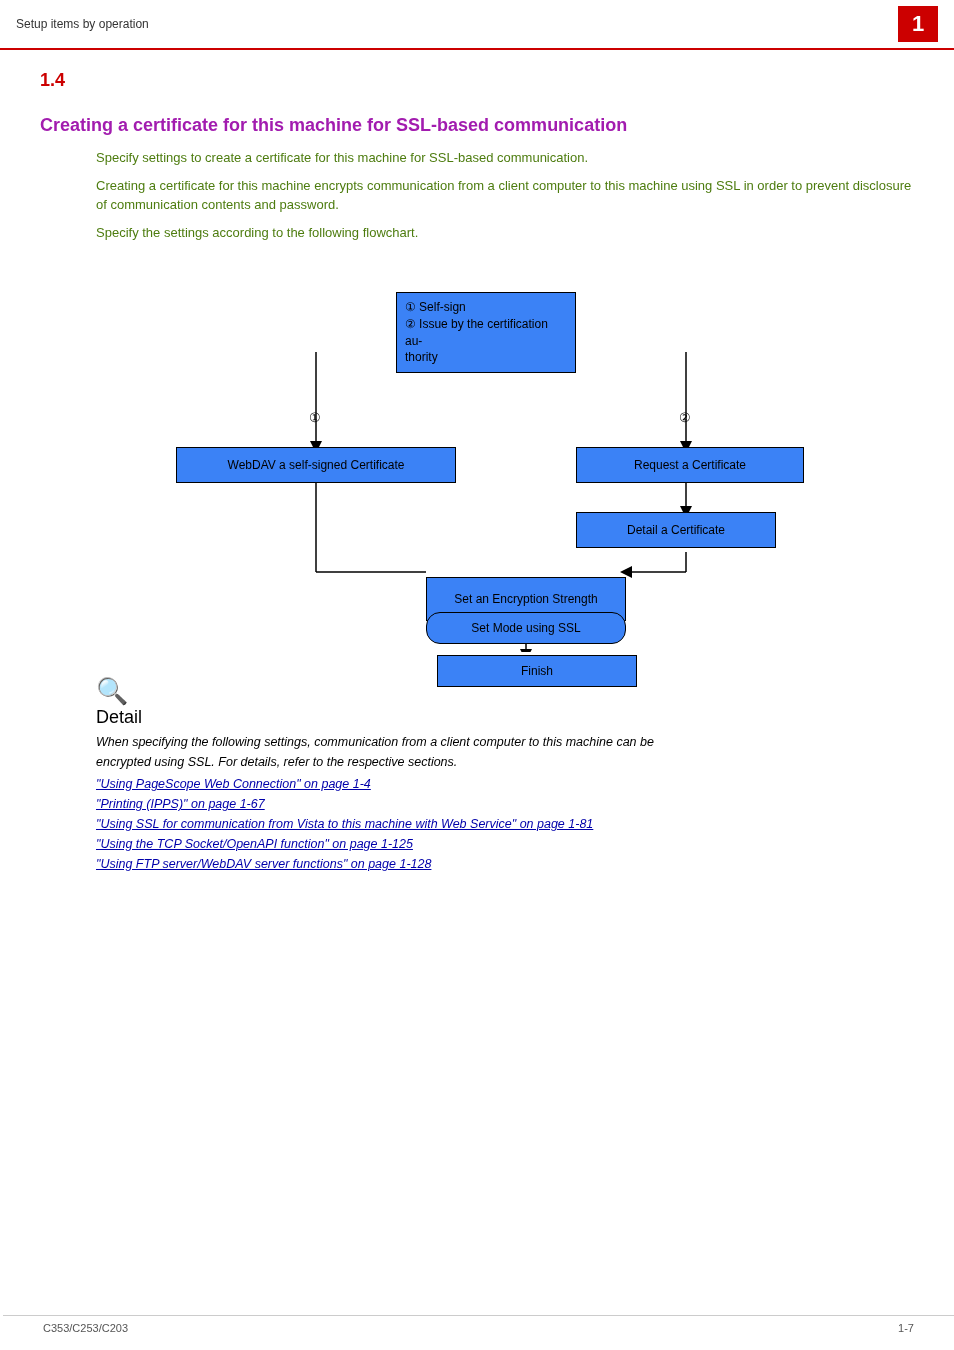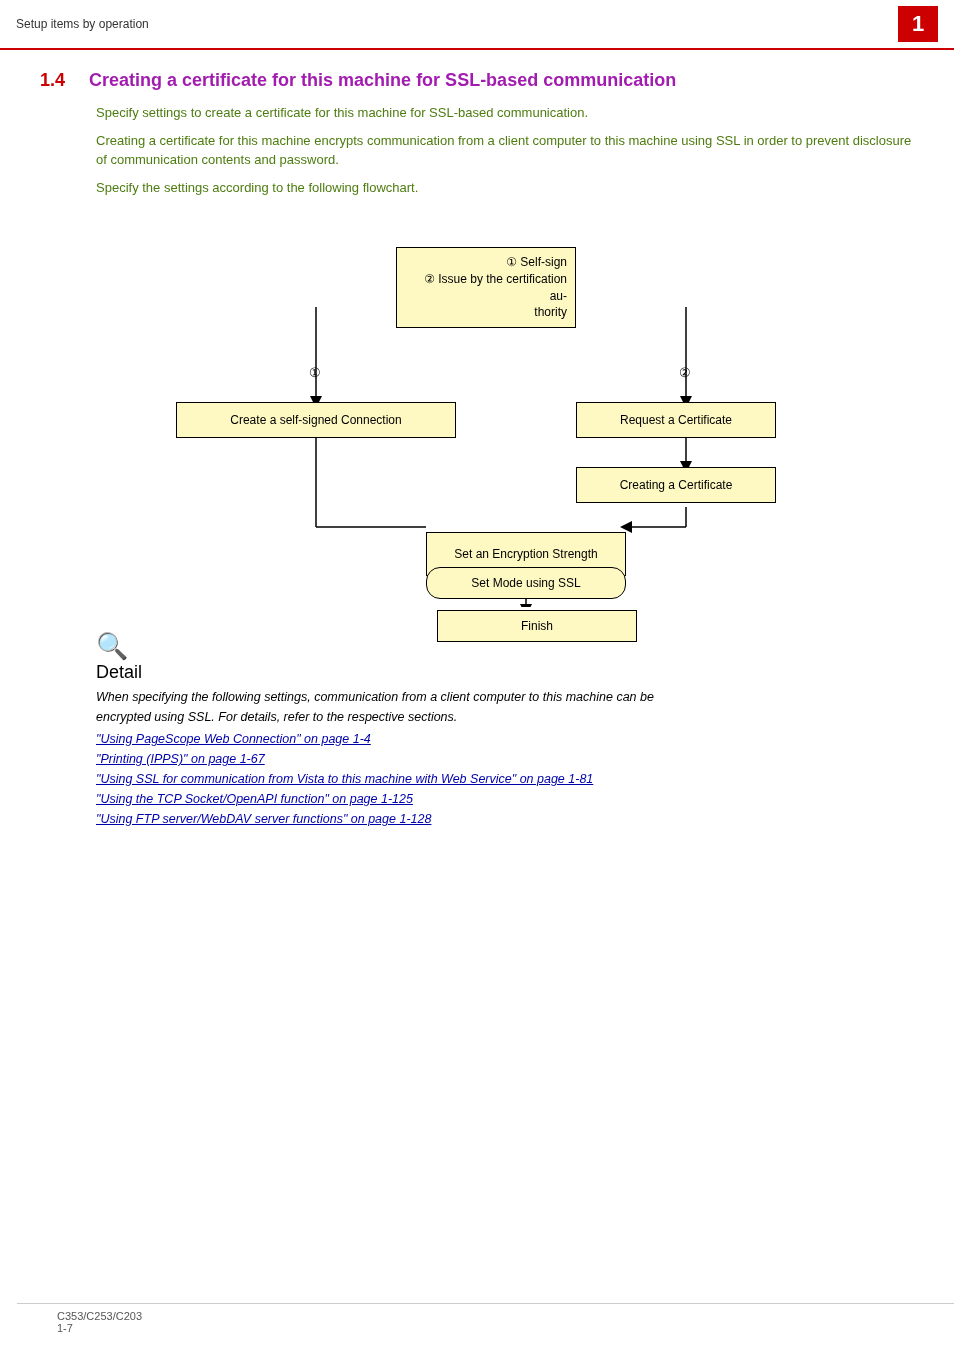--- a/index.html
+++ b/index.html
@@ -40,20 +40,21 @@
     
     .main-content {
       padding: 20px 40px 40px 40px;
     }
 
     
     .section-heading {
       display: flex;
       gap: 24px;
       margin-bottom: 12px;
+      flex-direction: column;
     }
     .section-num {
       font-size: 18px;
       font-weight: bold;
       color: #c00;
       white-space: nowrap;
     }
     .section-title {
       font-size: 18px;
       font-weight: bold;
@@ -76,25 +77,25 @@
       margin-bottom: 24px;
       position: relative;
       width: 800px;
       height: 390px;
     }
 
     
     .fc-box {
       position: absolute;
       border: 1px solid #000;
-      background: #fef9c3;
+      background: #3b82f6;
       display: flex;
       align-items: center;
       justify-content: center;
-      text-align: right;
+      text-align: left;
       font-size: 12px;
       padding: 4px 8px;
     }
 
     
     .fc-svg {
       position: absolute;
       top: 0; left: 0;
       width: 100%;
       height: 100%;
@@ -127,29 +128,28 @@
       font-style: italic;
       color: #00a;
       display: block;
       line-height: 1.6;
     }
 
     
     .footer {
       position: absolute;
       bottom: 16px;
-      left: 17px; right: 0;
+      left: 3px; right: 0;
       display: flex;
       justify-content: space-between;
       padding: 0 40px;
       font-size: 11px;
       color: #555;
       border-top: 1px solid #ccc;
       padding-top: 6px;
-      flex-direction: column;
     }
   </style>
 </head>
 <body>
 
 <div class="header-bar">
   <span class="header-breadcrumb">Setup items by operation</span>
   <div class="header-page-num">1</div>
 </div>
 
@@ -201,29 +201,29 @@
         <span>① Self-sign</span><br>
         <span>② Issue by the certification au-</span><br>
         <span>thority</span>
       </div>
     </div>
 
     <div style="position:absolute; left:213px; top:148px; font-size:13px;">①</div>
     <div style="position:absolute; left:583px; top:148px; font-size:13px;">②</div>
 
     <div class="fc-box" style="left:80px; top:185px; width:280px; height:36px;">
-      <span>Create a self-signed Connection</span>
-    </div>
-
-    <div class="fc-box" style="left:480px; top:185px; width:200px; height:36px;">
+      <span>WebDAV a self-signed Certificate</span>
+    </div>
+
+    <div class="fc-box" style="left:480px; top:185px; width:228px; height:36px;">
       <span>Request a Certificate</span>
     </div>
 
     <div class="fc-box" style="left:480px; top:250px; width:200px; height:36px;">
-      <span>Creating a Certificate</span>
+      <span>Detail a Certificate</span>
     </div>
 
     <div class="fc-box" style="left:330px; top:295px; width:200px; height:44px;margin-top:20px;">
       <span>Set an Encryption Strength</span>
     </div>
 
     <div class="fc-box" style="left:330px; top:350px; width:200px; height:32px;border-radius:14px;">
       <span>Set Mode using SSL</span>
     </div>
 

